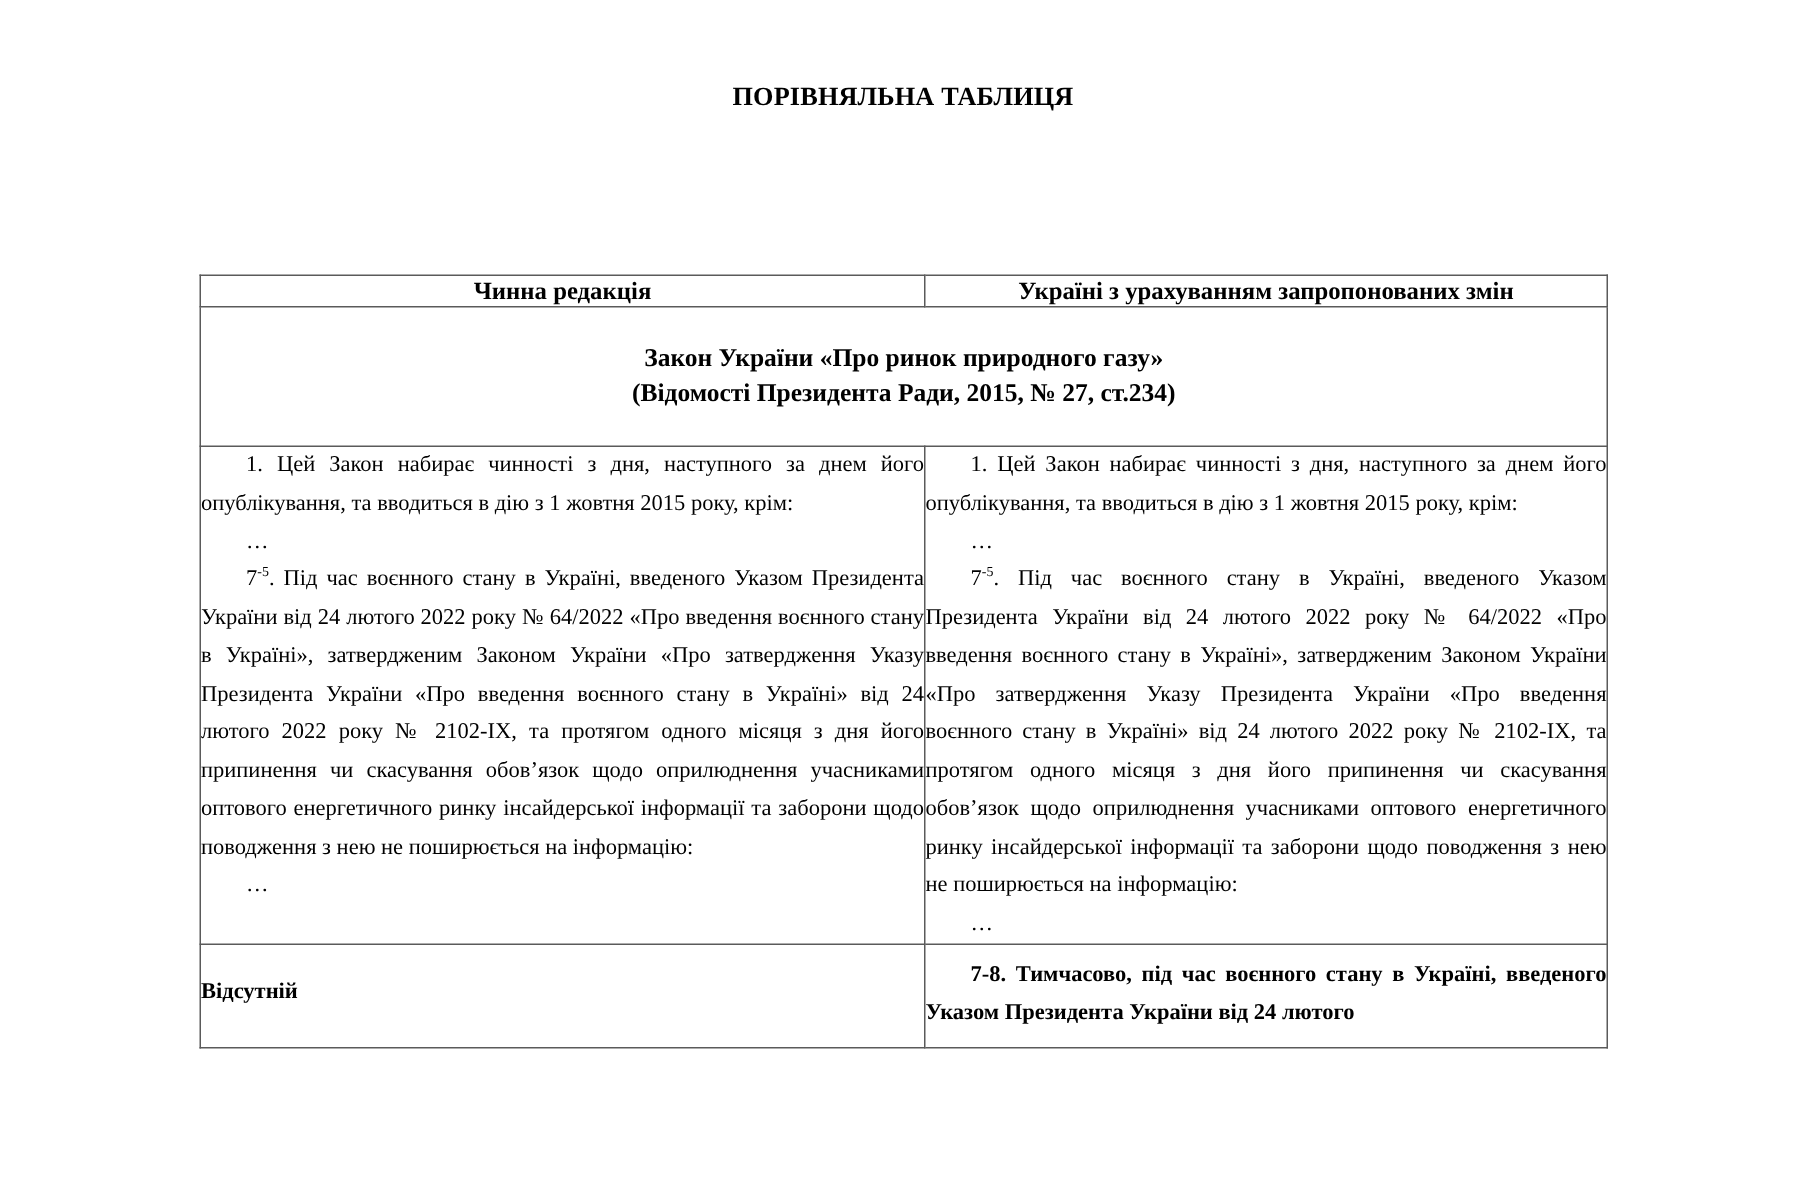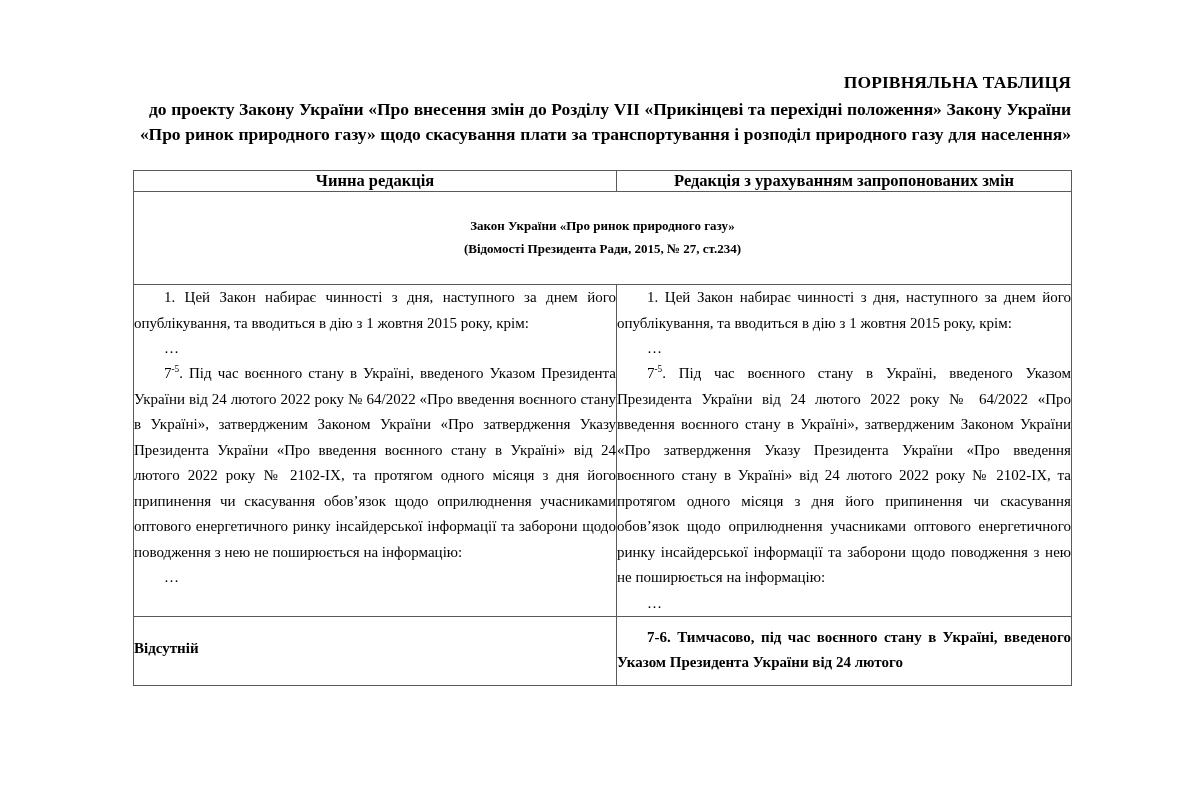--- a/index.html
+++ b/index.html
@@ -22,43 +22,42 @@
     height: 800px;
     box-sizing: border-box;
   }
 
   
   .title-block {
     position: absolute;
     left: 133px;
     top: 52px;
     width: 938px;
-    text-align: right;
-    margin-top: 18px;
+    text-align: center;
   }
   .doc-title {
     font-size: 17.5px;
     font-weight: bold;
     line-height: 25px;
     letter-spacing: 0.1px;
   }
   .doc-subtitle {
     font-size: 17.5px;
     font-weight: bold;
     line-height: 25px;
     margin-top: 2px;
     letter-spacing: -0.05px;
     word-spacing: 0.4px;
   }
 
   
   .cmp-table {
     position: absolute;
     left: 133px;
-    top: 170px;
+    top: 183px;
     width: 938px;
     border-collapse: collapse;
     table-layout: fixed;
   }
   .cmp-table td {
     border: 1.2px solid #5a5a5a;
     vertical-align: top;
     padding: 0;
   }
   .col-left   { width: 483px; }
@@ -74,21 +73,21 @@
   }
 
   
   .band-cell {
     text-align: center;
     padding: 16px 10px 18px 10px;
   }
   .band-cell.tall { padding: 22px 10px 24px 10px; }
   .band-title {
     font-weight: bold;
-    font-size: 13px;
+    font-size: 17px;
     line-height: 23px;
   }
   .band-plain {
     font-weight: normal;
     font-size: 17px;
     line-height: 23px;
   }
 
   
   .body-cell {
@@ -137,33 +136,32 @@
     padding-top: 19px;
   }
 </style>
 </head>
 <body>
 
 <div class="page">
 
   <div class="title-block">
     <div class="doc-title">ПОРІВНЯЛЬНА ТАБЛИЦЯ</div>
-    <div class="doc-subtitle">до проекту Закону України «Про внесення змін до Розділу VII «Прикінцеві та перехідні положення» Закону України «Про ринок природного газу» щодо скасування плати за транспортування і розподіл природного газу для населення»</div>
   </div>
 
   <table class="cmp-table">
     <colgroup>
       <col class="col-left">
       <col class="col-right">
     </colgroup>
     <tbody>
 
       <tr>
         <td class="hdr-cell">Чинна редакція</td>
-        <td class="hdr-cell">Редакція з урахуванням запропонованих змін</td>
+        <td class="hdr-cell">Україні з урахуванням запропонованих змін</td>
       </tr>
 
       <tr>
         <td class="band-cell tall" colspan="2">
           <div class="band-title">Закон України «Про ринок природного газу»</div>
           <div class="band-title">(Відомості Президента Ради, 2015, № 27, ст.234)</div>
         </td>
       </tr>
 
 
@@ -180,19 +178,19 @@
           <p><span>7</span><sup>-5</sup><span>. Під час воєнного стану в Україні, введеного Указом Президента України від 24 лютого 2022 року № 64/2022 «Про введення воєнного стану в Україні», затвердженим Законом України «Про затвердження Указу Президента України «Про введення воєнного стану в Україні» від 24 лютого 2022 року № 2102-IX, та протягом одного місяця з дня його припинення чи скасування обов’язок щодо оприлюднення учасниками оптового енергетичного ринку інсайдерської інформації та заборони щодо поводження з нею не поширюється на інформацію:</span></p>
           <p class="ellipsis clip">…</p>
         </td>
       </tr>
 
       <tr class="row-last">
         <td class="body-cell left-absent">
           <p class="plain-left">Відсутній</p>
         </td>
         <td class="body-cell">
-          <p class="bold-para">7-6. Тимчасово, під час воєнного стану в Україні, введеного Указом Президента України від 24 лютого</p>
+          <p class="bold-para">7-8. Тимчасово, під час воєнного стану в Україні, введеного Указом Президента України від 24 лютого</p>
         </td>
       </tr>
     </tbody>
   </table>
 
 </div>
 
 </body></html>

